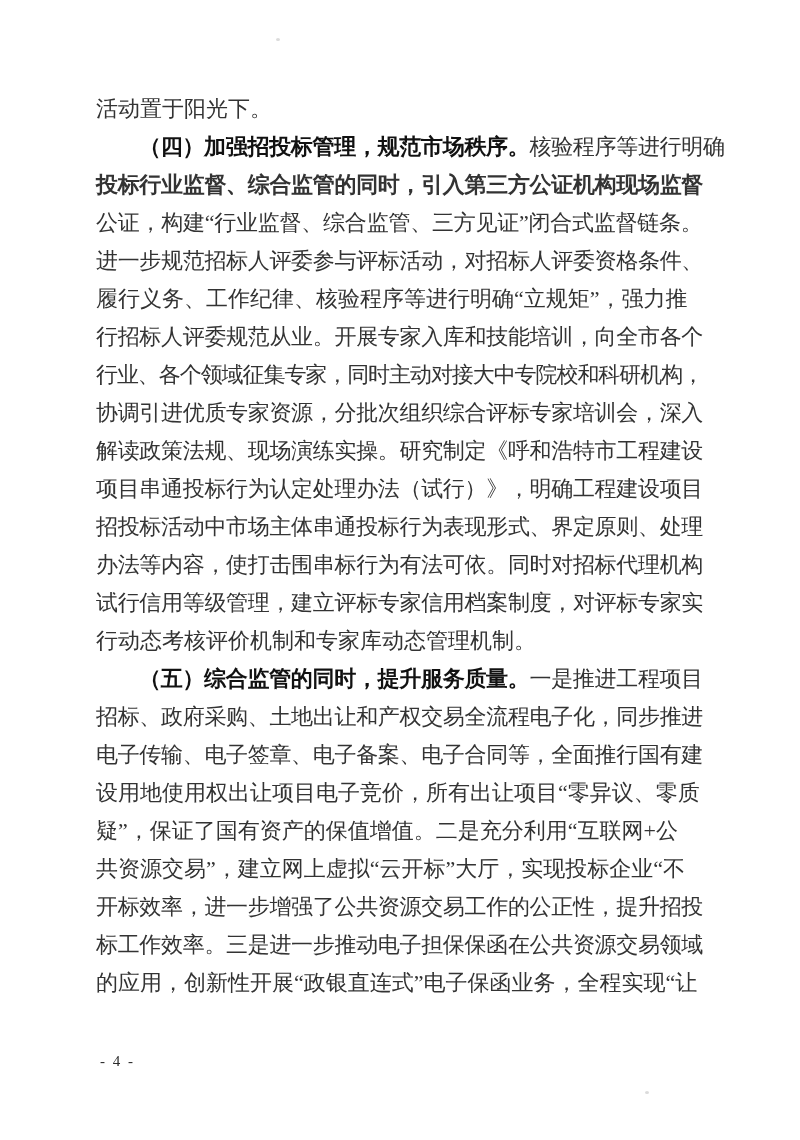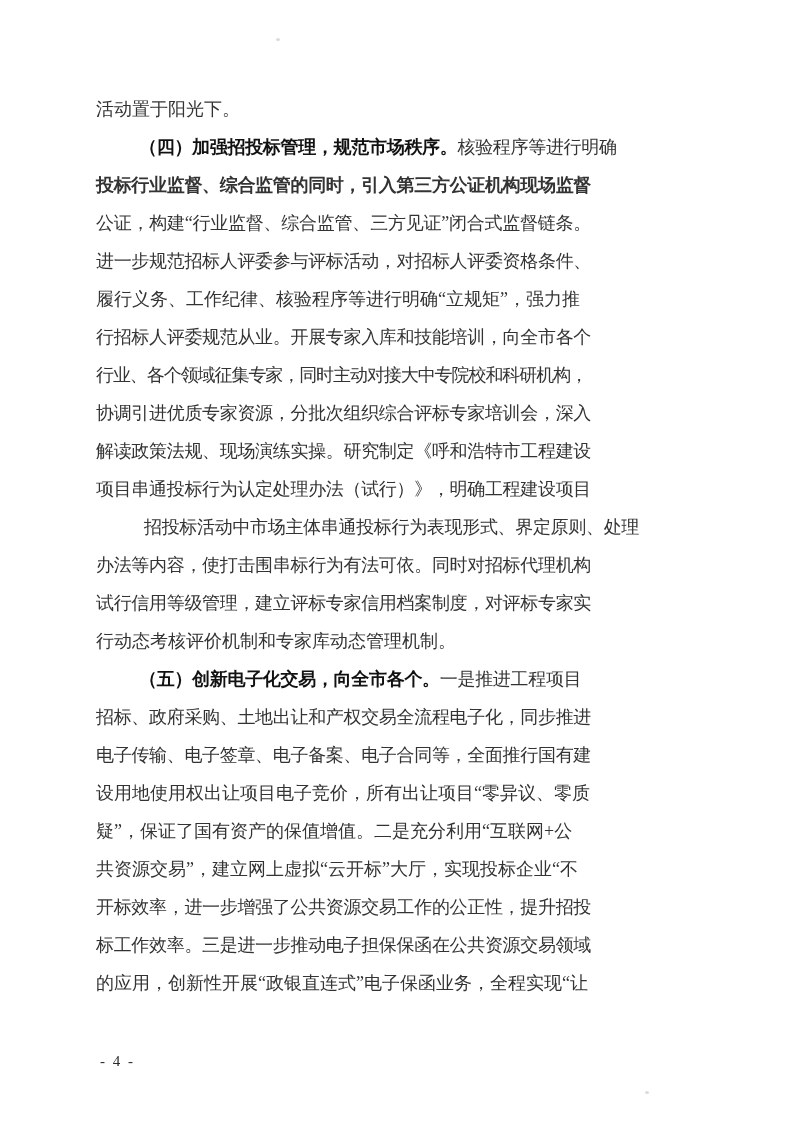--- a/index.html
+++ b/index.html
@@ -21,21 +21,21 @@
   }
   .textblock {
     position: absolute;
     left: 96px;
     top: 90px;
     width: 607px;
   }
   .line {
     height: 38px;
     line-height: 38px;
-    font-size: 18px;
+    font-size: 22px;
     color: #333333;
     white-space: nowrap;
     letter-spacing: 0px;
   }
   .line .bold {
     font-weight: 700;
     color: #111111;
     font-family: Liberation Serif, serif;
   }
   .line.indent {
@@ -68,25 +68,25 @@
     <div class="line indent" style="letter-spacing: -0.307692px;"><span class="bold">（四）加强招投标管理，规范市场秩序。</span><span>核验程序等进行明确</span></div>
     <div class="line" style="letter-spacing: -0.321429px; font-weight: bold;"><span>投标行业监督、综合监管的同时，引入第三方公证机构现场监督</span></div>
     <div class="line" style="letter-spacing: -0.241379px;"><span>公证，构建“行业监督、综合监管、三方见证”闭合式监督链条。</span></div>
     <div class="line" style="letter-spacing: -0.321429px;"><span>进一步规范招标人评委参与评标活动，对招标人评委资格条件、</span></div>
     <div class="line" style="letter-spacing: 0px;"><span>履行义务、工作纪律、核验程序等进行明确“立规矩”，强力推</span></div>
     <div class="line" style="letter-spacing: -0.321429px;"><span>行招标人评委规范从业。开展专家入库和技能培训，向全市各个</span></div>
     <div class="line" style="letter-spacing: -1.06897px;"><span>行业、各个领域征集专家，同时主动对接大中专院校和科研机构，</span></div>
     <div class="line" style="letter-spacing: -0.321429px;"><span>协调引进优质专家资源，分批次组织综合评标专家培训会，深入</span></div>
     <div class="line" style="letter-spacing: -0.321429px;"><span>解读政策法规、现场演练实操。研究制定《呼和浩特市工程建设</span></div>
     <div class="line" style="letter-spacing: -0.321429px;"><span>项目串通投标行为认定处理办法（试行）》，明确工程建设项目</span></div>
-    <div class="line" style="letter-spacing: -0.321429px; margin-left: 48px;"><span>招投标活动中市场主体串通投标行为表现形式、界定原则、处理</span></div>
+    <div class="line" style="letter-spacing: -0.321429px;"><span>招投标活动中市场主体串通投标行为表现形式、界定原则、处理</span></div>
     <div class="line" style="letter-spacing: -0.321429px;"><span>办法等内容，使打击围串标行为有法可依。同时对招标代理机构</span></div>
     <div class="line" style="letter-spacing: -0.321429px;"><span>试行信用等级管理，建立评标专家信用档案制度，对评标专家实</span></div>
     <div class="line"><span>行动态考核评价机制和专家库动态管理机制。</span></div>
-    <div class="line indent" style="letter-spacing: -0.307692px;"><span class="bold">（五）创新电子化交易，向全市各个。</span><span>一是推进工程项目</span></div>
+    <div class="line indent" style="letter-spacing: -0.307692px;"><span class="bold">（五）综合监管的同时，提升服务质量。</span><span>一是推进工程项目</span></div>
     <div class="line" style="letter-spacing: -0.321429px;"><span>招标、政府采购、土地出让和产权交易全流程电子化，同步推进</span></div>
     <div class="line" style="letter-spacing: -0.321429px;"><span>电子传输、电子签章、电子备案、电子合同等，全面推行国有建</span></div>
     <div class="line" style="letter-spacing: 0px;"><span>设用地使用权出让项目电子竞价，所有出让项目“零异议、零质</span></div>
     <div class="line" style="letter-spacing: 0px;"><span>疑”，保证了国有资产的保值增值。二是充分利用“互联网+公</span></div>
     <div class="line" style="letter-spacing: 0px;"><span>共资源交易”，建立网上虚拟“云开标”大厅，实现投标企业“不</span></div>
     <div class="line" style="letter-spacing: -0.321429px;"><span>开标效率，进一步增强了公共资源交易工作的公正性，提升招投</span></div>
     <div class="line" style="letter-spacing: -0.321429px;"><span>标工作效率。三是进一步推动电子担保保函在公共资源交易领域</span></div>
     <div class="line" style="letter-spacing: 0px;"><span>的应用，创新性开展“政银直连式”电子保函业务，全程实现“让</span></div>
   </div>
 

